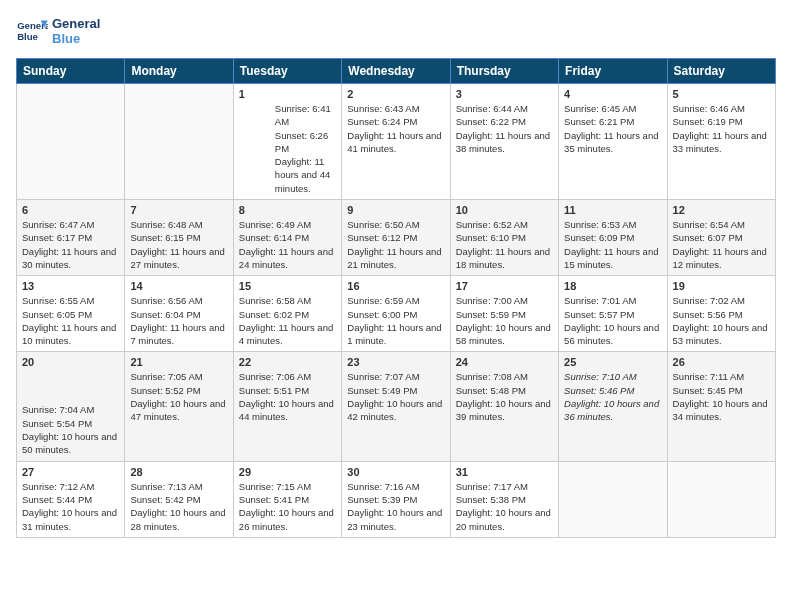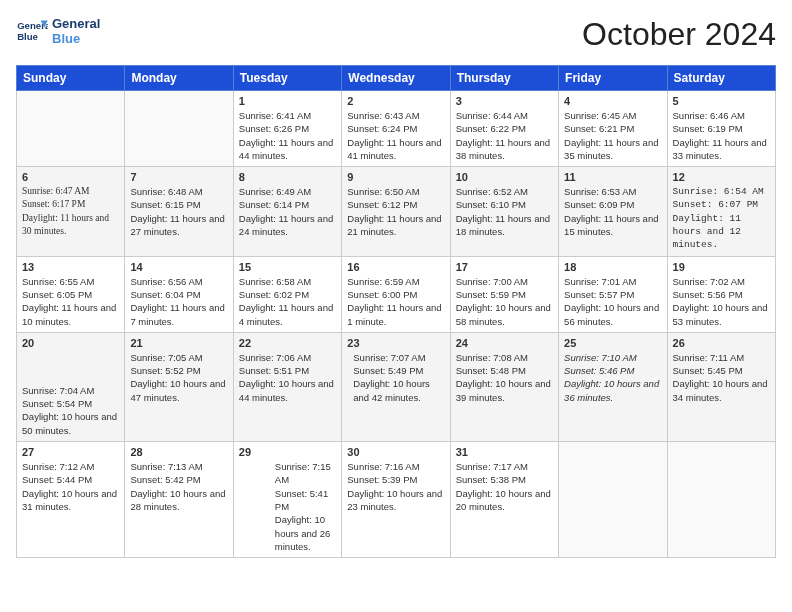--- a/index.html
+++ b/index.html
@@ -70,39 +70,38 @@
       color: #333;
       margin-bottom: 2px;
     }
     .day-info {
       font-size: 9.5px;
       line-height: 1.4;
       color: #333;
     }
     tr:nth-child(odd) td { background: #fff; }
     tr:nth-child(even) td { background: #f4f4f4; }
-    .calendar thead tr th { background: #1d4ed8; }
+    .calendar thead tr th { background: #0c4a6e; }
   </style>
 </head>
 <body>
 
 <div class="header">
   <div class="logo">
     <svg class="logo-icon" viewBox="0 0 36 32" xmlns="http://www.w3.org/2000/svg">
       <text x="1" y="14" font-size="11" font-weight="bold" fill="#1a3c6e" font-family="Arial">General</text>
       <text x="1" y="26" font-size="11" font-weight="bold" fill="#1a3c6e" font-family="Arial">Blue</text>
       <polygon points="28,4 36,4 32,12" fill="#4a90d9"></polygon>
     </svg>
     <div>
       <div style="font-size:13px;font-weight:bold;color:#1a3c6e;">General</div>
       <div style="font-size:13px;font-weight:bold;color:#4a90d9;">Blue</div>
     </div>
   </div>
   <div class="title-block">
-    <div class="month-title">October 2024</div>
   </div>
 </div>
 
 <table class="calendar">
   <thead>
     <tr>
 
     <th>Sunday</th>
         <th>Monday</th>
         <th>Tuesday</th>
@@ -111,21 +110,21 @@
         <th>Friday</th>
         <th>Saturday</th>
       </tr>
   </thead>
   <tbody id="calendar-body">
   <tr>
         <td class="empty"></td>
         <td class="empty"></td>
         <td>
           <div class="day-num">1</div>
-          <div class="day-info" style="white-space: pre-line;">Sunrise: 6:41 AM
+          <div class="day-info" style="white-space: pre-line; margin-left: 36px;">Sunrise: 6:41 AM
 Sunset: 6:26 PM
 Daylight: 11 hours and 44 minutes.</div>
         </td>
         <td>
           <div class="day-num">2</div>
           <div class="day-info" style="white-space: pre-line;">Sunrise: 6:43 AM
 Sunset: 6:24 PM
 Daylight: 11 hours and 41 minutes.</div>
         </td>
         <td>
@@ -143,21 +142,21 @@
         <td>
           <div class="day-num">5</div>
           <div class="day-info" style="white-space: pre-line;">Sunrise: 6:46 AM
 Sunset: 6:19 PM
 Daylight: 11 hours and 33 minutes.</div>
         </td>
       </tr>
       <tr>
         <td>
           <div class="day-num">6</div>
-          <div class="day-info" style="white-space: pre-line; font-family: Liberation Serif, serif;">Sunrise: 6:47 AM
+          <div class="day-info" style="white-space: pre-line;">Sunrise: 6:47 AM
 Sunset: 6:17 PM
 Daylight: 11 hours and 30 minutes.</div>
         </td>
         <td>
           <div class="day-num">7</div>
           <div class="day-info" style="white-space: pre-line;">Sunrise: 6:48 AM
 Sunset: 6:15 PM
 Daylight: 11 hours and 27 minutes.</div>
         </td>
         <td>
@@ -179,21 +178,21 @@
 Daylight: 11 hours and 18 minutes.</div>
         </td>
         <td>
           <div class="day-num">11</div>
           <div class="day-info" style="white-space: pre-line;">Sunrise: 6:53 AM
 Sunset: 6:09 PM
 Daylight: 11 hours and 15 minutes.</div>
         </td>
         <td>
           <div class="day-num">12</div>
-          <div class="day-info" style="white-space: pre-line; font-family: Liberation Mono, monospace;">Sunrise: 6:54 AM
+          <div class="day-info" style="white-space: pre-line;">Sunrise: 6:54 AM
 Sunset: 6:07 PM
 Daylight: 11 hours and 12 minutes.</div>
         </td>
       </tr>
       <tr>
         <td>
           <div class="day-num">13</div>
           <div class="day-info" style="white-space: pre-line;">Sunrise: 6:55 AM
 Sunset: 6:05 PM
 Daylight: 11 hours and 10 minutes.</div>
@@ -249,21 +248,21 @@
 Daylight: 10 hours and 47 minutes.</div>
         </td>
         <td>
           <div class="day-num">22</div>
           <div class="day-info" style="white-space: pre-line;">Sunrise: 7:06 AM
 Sunset: 5:51 PM
 Daylight: 10 hours and 44 minutes.</div>
         </td>
         <td>
           <div class="day-num">23</div>
-          <div class="day-info" style="white-space: pre-line; margin-left: 6px;">Sunrise: 7:07 AM
+          <div class="day-info" style="white-space: pre-line;">Sunrise: 7:07 AM
 Sunset: 5:49 PM
 Daylight: 10 hours and 42 minutes.</div>
         </td>
         <td>
           <div class="day-num">24</div>
           <div class="day-info" style="white-space: pre-line;">Sunrise: 7:08 AM
 Sunset: 5:48 PM
 Daylight: 10 hours and 39 minutes.</div>
         </td>
         <td>
@@ -287,21 +286,21 @@
 Daylight: 10 hours and 31 minutes.</div>
         </td>
         <td>
           <div class="day-num">28</div>
           <div class="day-info" style="white-space: pre-line;">Sunrise: 7:13 AM
 Sunset: 5:42 PM
 Daylight: 10 hours and 28 minutes.</div>
         </td>
         <td>
           <div class="day-num">29</div>
-          <div class="day-info" style="white-space: pre-line; margin-left: 36px;">Sunrise: 7:15 AM
+          <div class="day-info" style="white-space: pre-line;">Sunrise: 7:15 AM
 Sunset: 5:41 PM
 Daylight: 10 hours and 26 minutes.</div>
         </td>
         <td>
           <div class="day-num">30</div>
           <div class="day-info" style="white-space: pre-line;">Sunrise: 7:16 AM
 Sunset: 5:39 PM
 Daylight: 10 hours and 23 minutes.</div>
         </td>
         <td>

